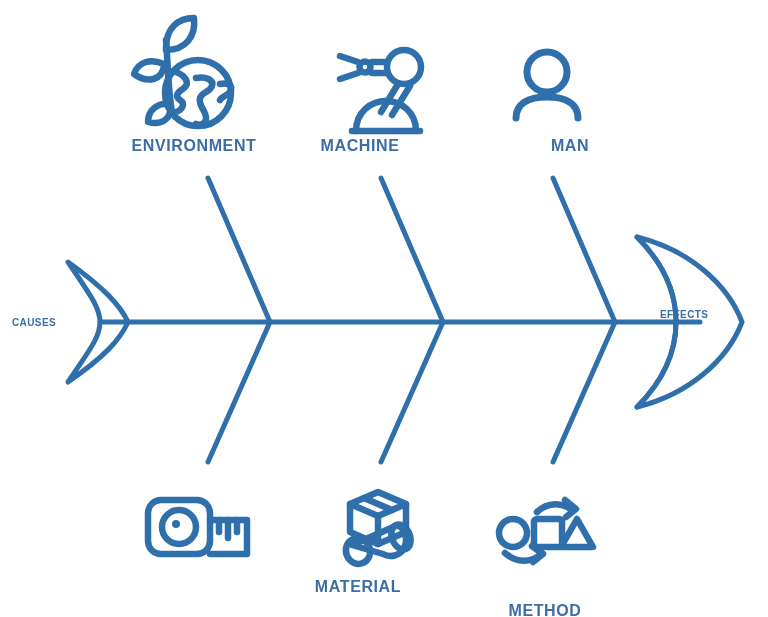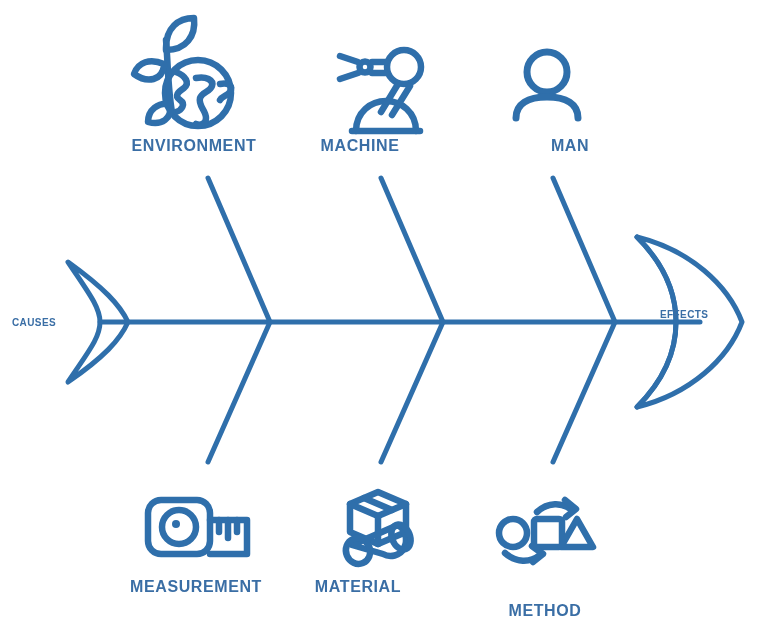--- a/index.html
+++ b/index.html
@@ -154,19 +154,18 @@
   <div class="end-label" style="left:12px;top:322px;">CAUSES</div>
 
   <div class="end-label" style="left:660px;top:314px;">EFFECTS</div>
 
   <div class="cat-label" style="left:194px;top:137px;">ENVIRONMENT</div>
 
   <div class="cat-label" style="left:360px;top:137px;">MACHINE</div>
 
   <div class="cat-label" style="left:570px;top:137px;">MAN</div>
 
-  <div class="cat-label" style="left:196px;top:578px;">MEASUREMENT</div>
 
   <div class="cat-label" style="left:358px;top:578px;">MATERIAL</div>
 
   <div class="cat-label" style="left:545px;top:602px;">METHOD</div>
 
 </div>
 
 </body></html>

